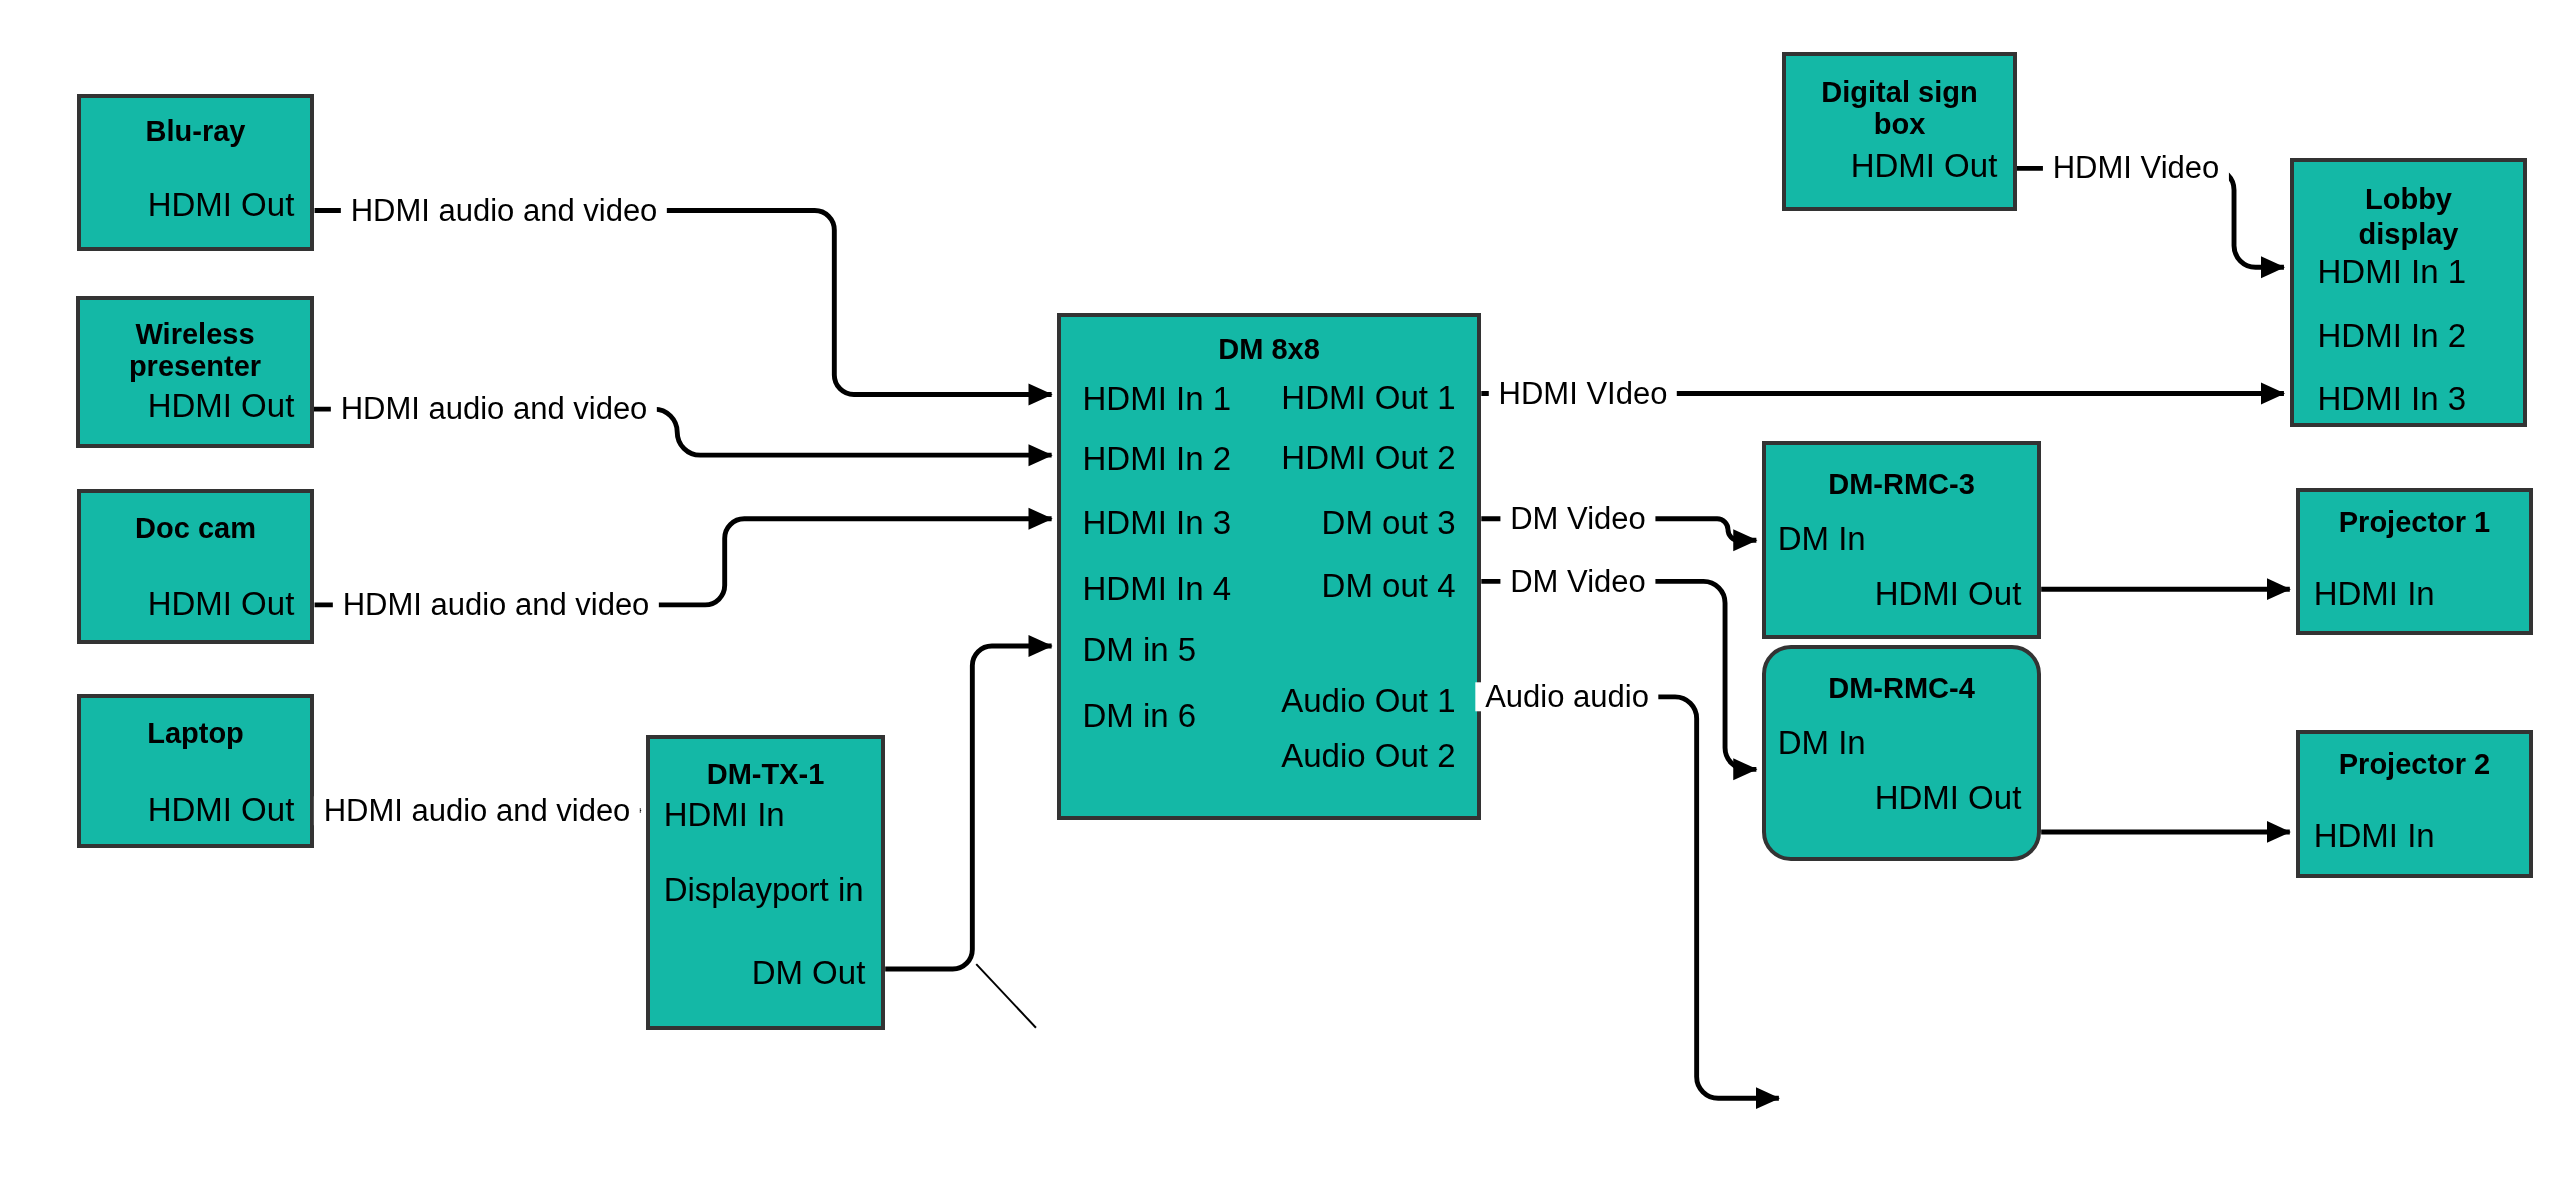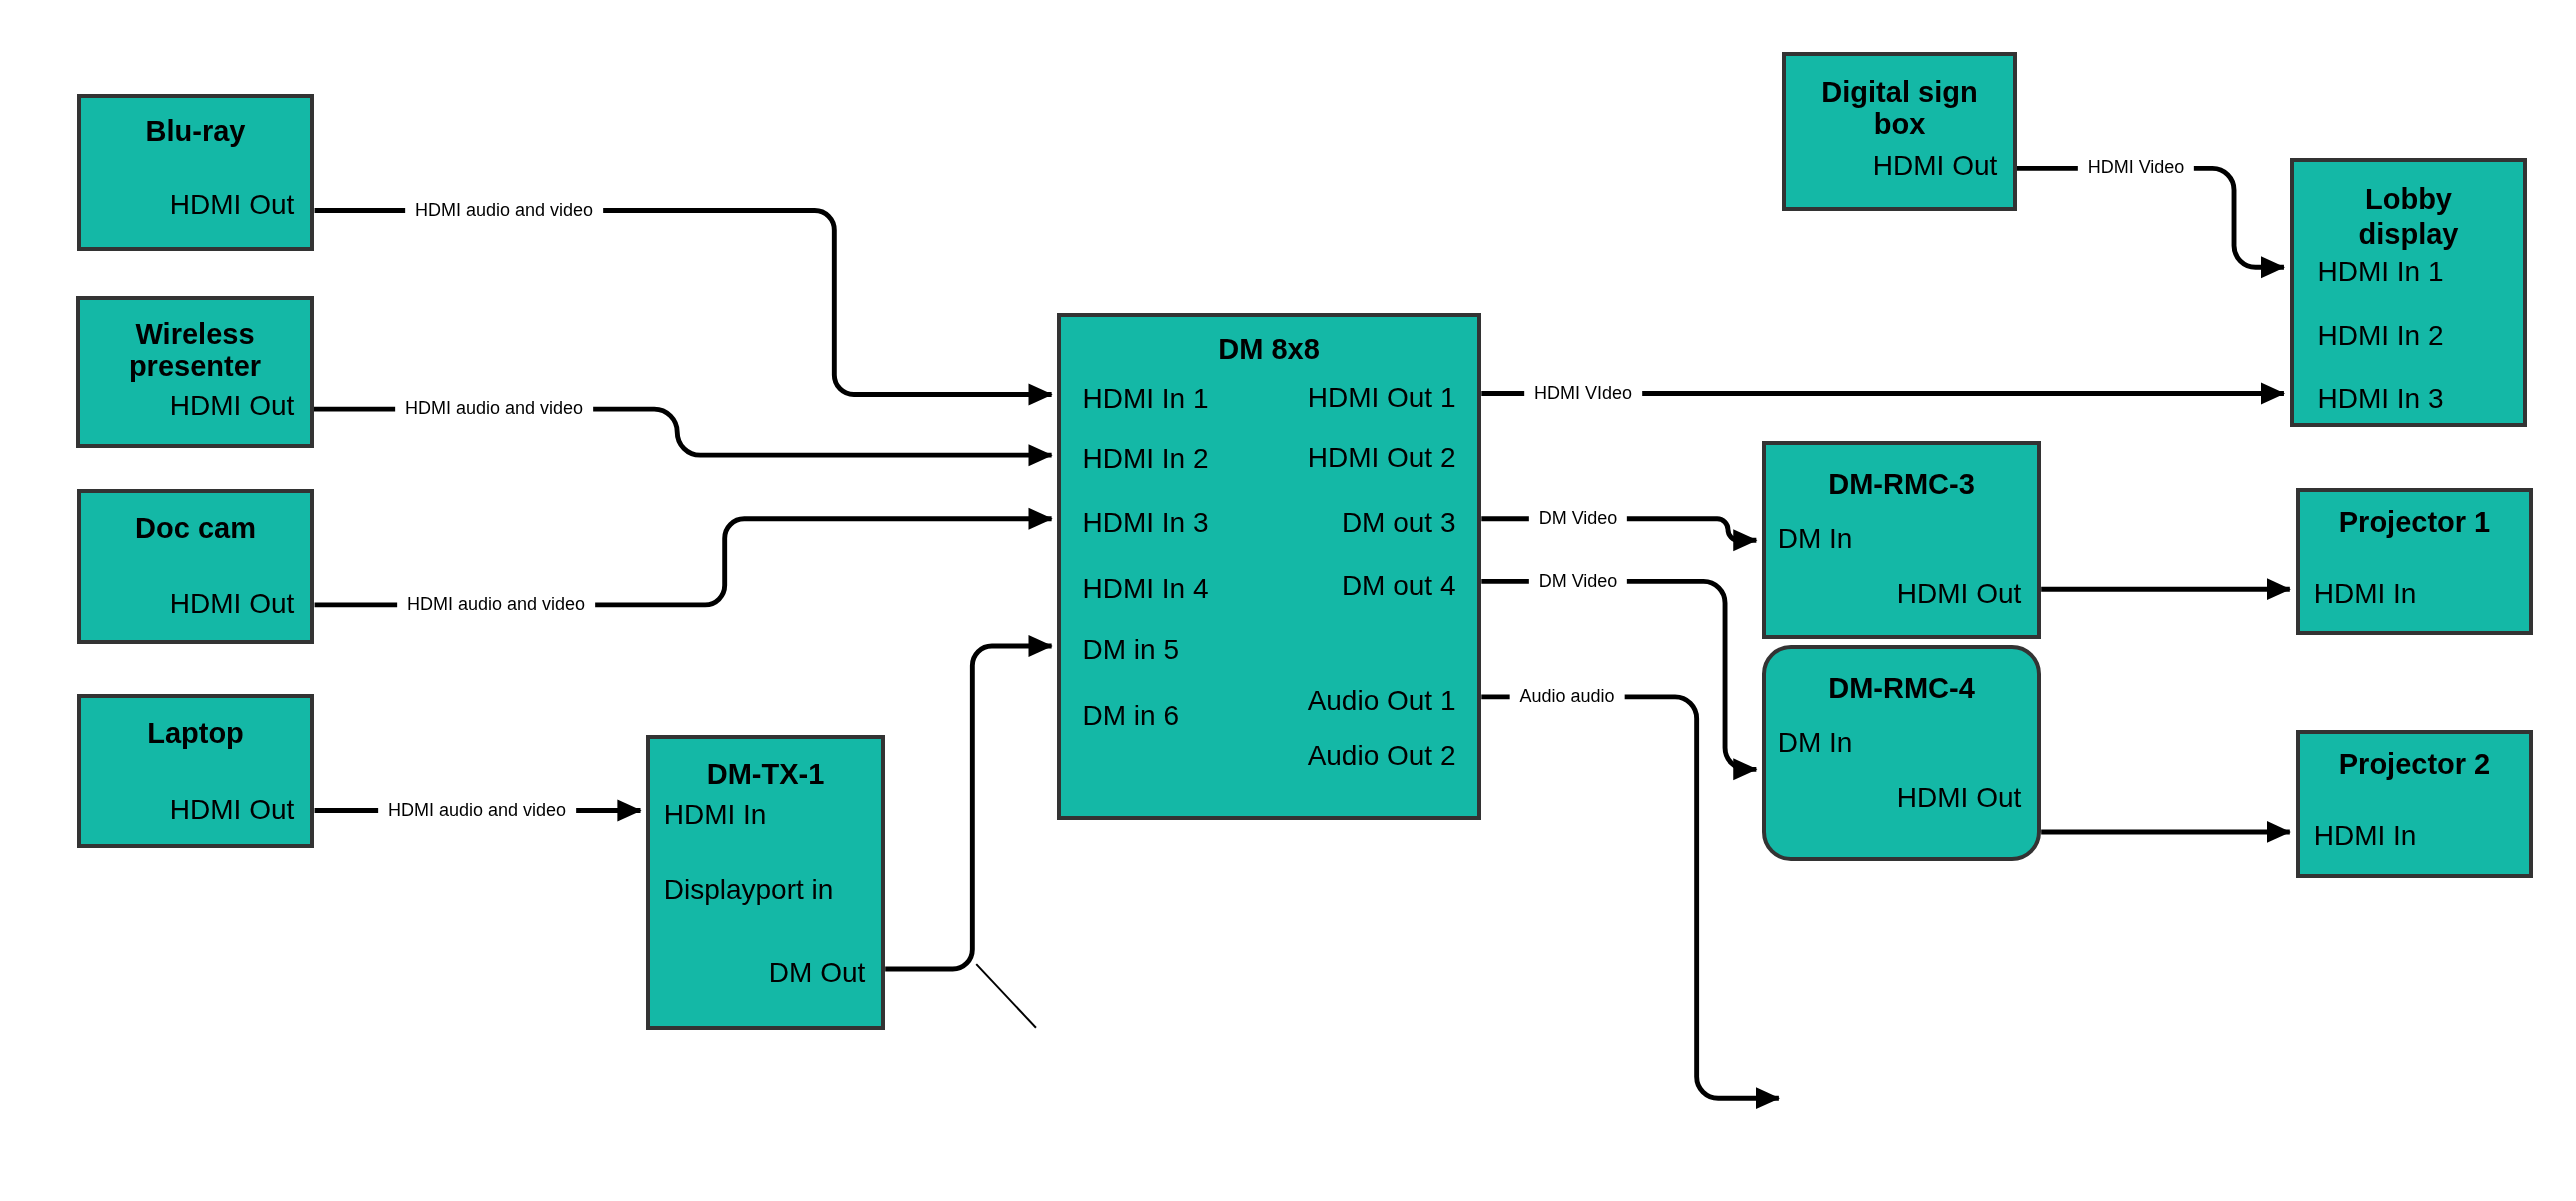--- a/index.html
+++ b/index.html
@@ -21,31 +21,31 @@
   .node .title{
     position:absolute;left:0;right:0;
     text-align:center;
     font-weight:bold;
     font-size:29px;
     line-height:35px;
     white-space:pre-line;
   }
   .port{
     position:absolute;
-    font-size:28px;
+    font-size:33px;
     line-height:29px;
     white-space:nowrap;
   }
   .port.pl{left:13.7px;}
   .port.pr{right:15.7px;text-align:right;}
   .edge-label{
     position:absolute;
     transform:translate(-50%,-50%);
     background:#ffffff;
-    font-size:18px;
+    font-size:31px;
     line-height:27.4px;
     padding:1px 9.8px;
     white-space:nowrap;
   }
   .note{
     position:absolute;
     border:2px dashed #222222;
     background:#ffffff;
     box-sizing:border-box;
     text-align:center;

